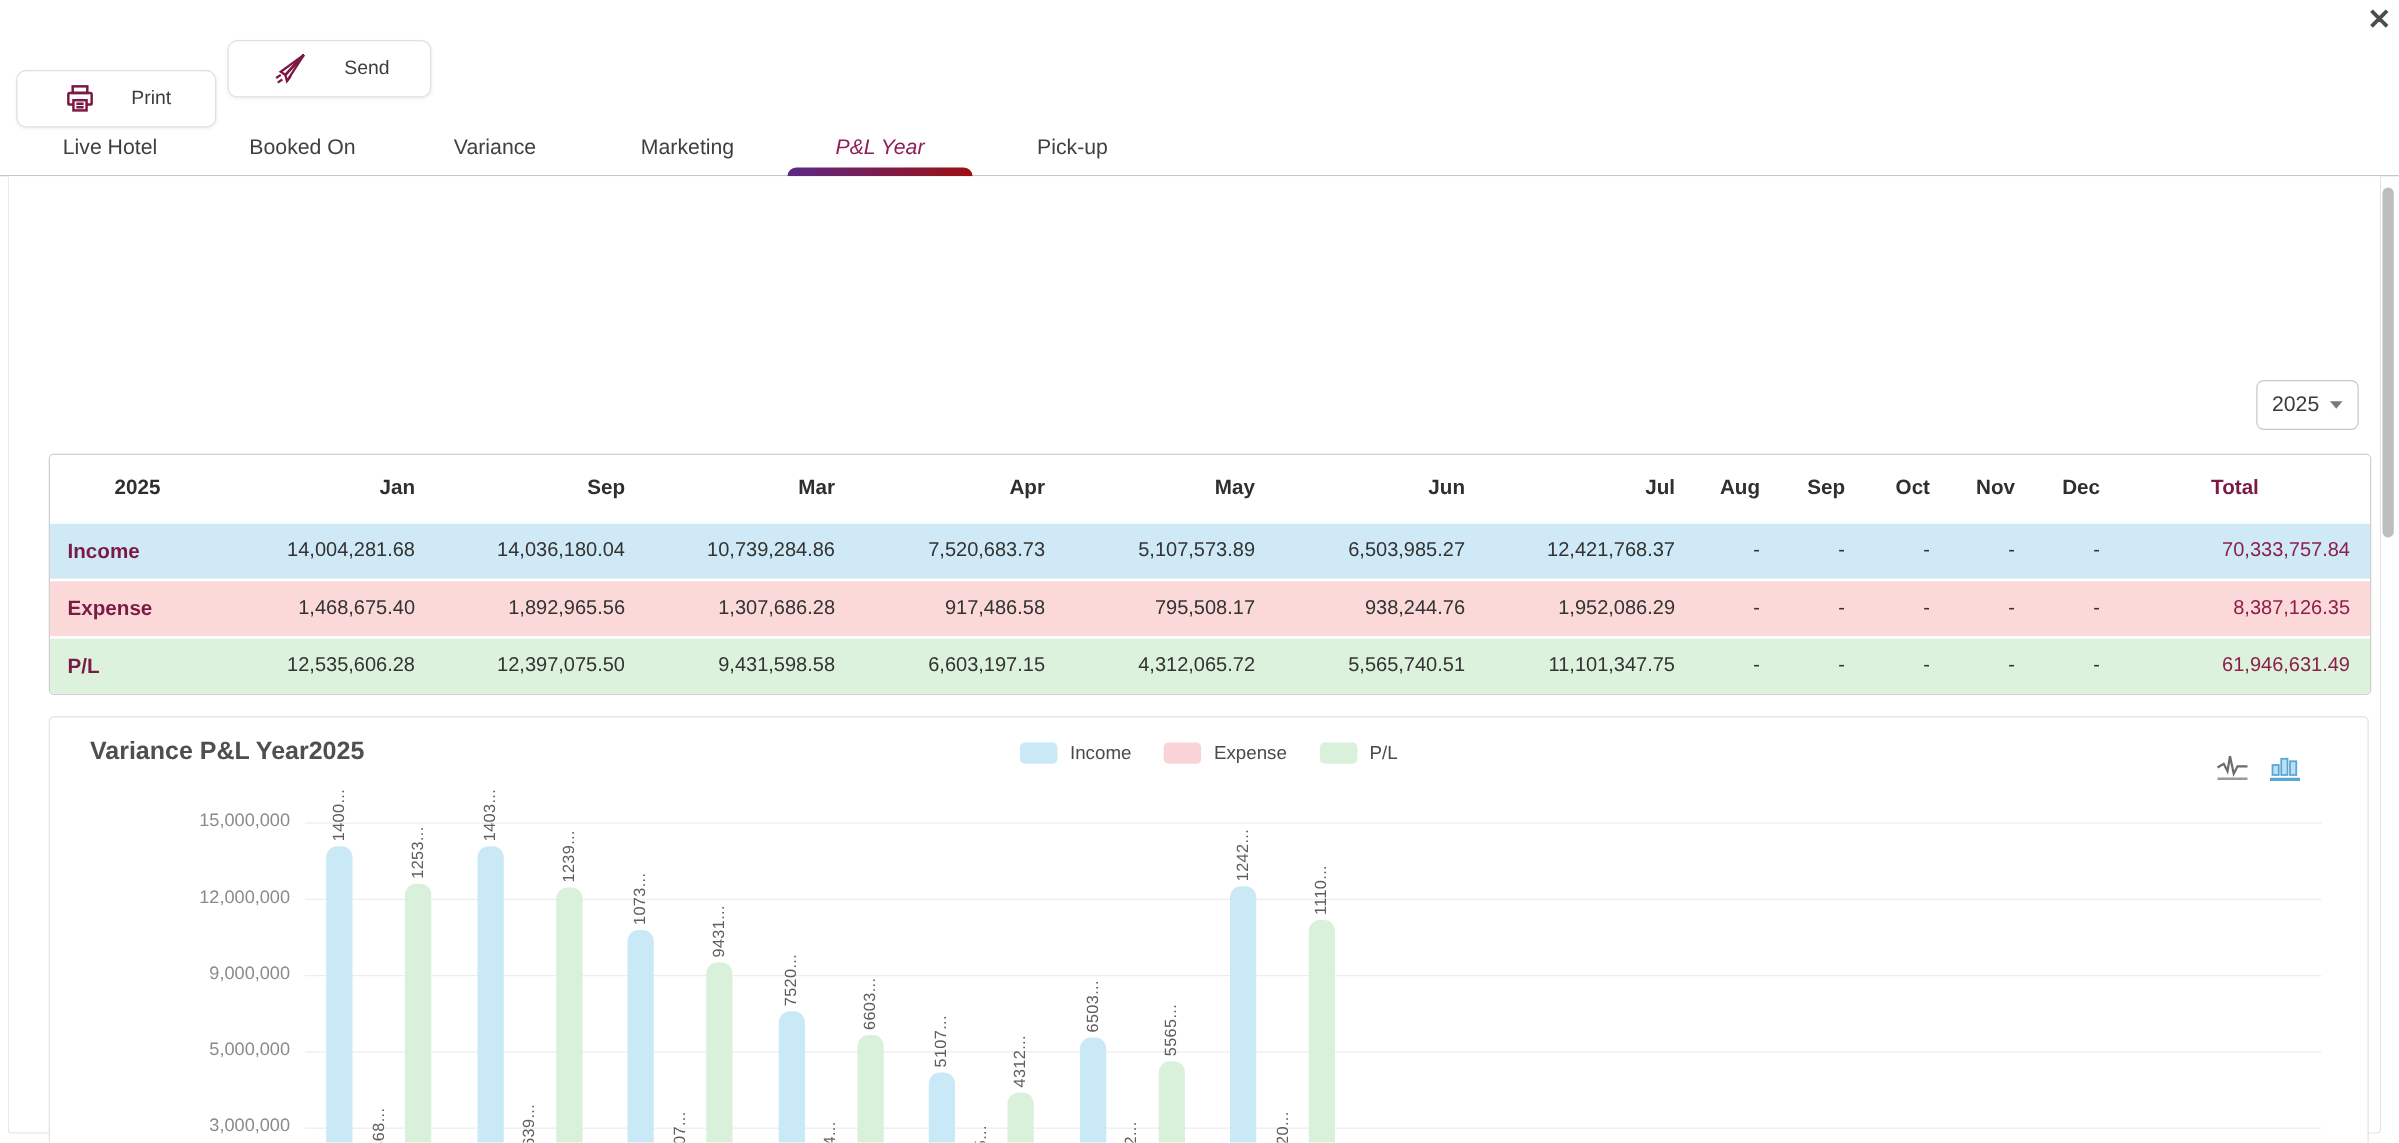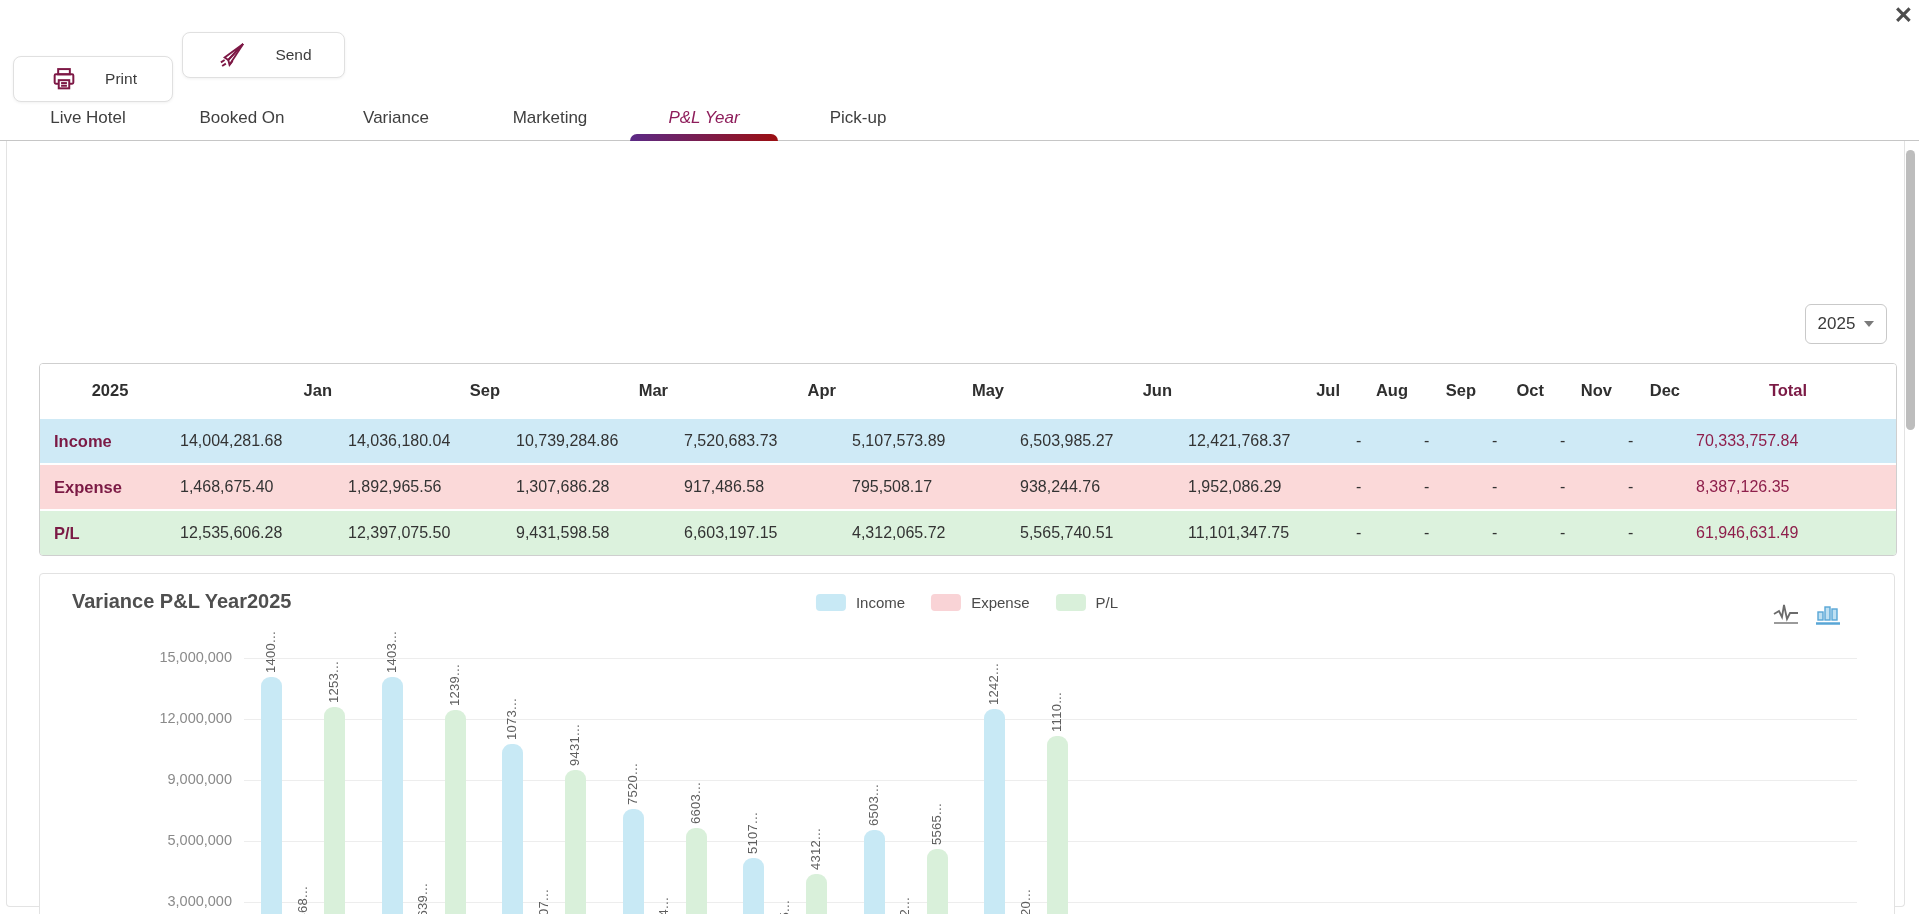--- a/index.html
+++ b/index.html
@@ -44,21 +44,21 @@
     border-right:5px solid transparent; border-top:6px solid #7a7a7a; }
 
   
   #pl-table { position:absolute; left:32px; top:222px; width:1856px;
     border:1px solid #cfcfcf; border-radius:4px; border-spacing:0; table-layout:fixed;
     overflow:hidden; }
   #pl-table th { height:53px; font-size:16.5px; font-weight:bold; color:#2f2f2f;
     text-align:right; padding-right:16px; background:#fff; }
   #pl-table th.year-h { text-align:center; padding-right:0; }
   #pl-table th.total-h { color:#7b1a45;text-align:center; }
-  #pl-table td { height:46px; font-size:16px; color:#333; text-align:left;
+  #pl-table td { height:46px; font-size:16px; color:#333; text-align:right;
     padding-right:16px; border-top:2px solid #fff; }
   #pl-table td.row-label { text-align:left; padding-left:14px; font-weight:bold;
     color:#7b1a45; font-size:16.5px; }
   #pl-table td.total-cell { color:#8e1f4b; }
 
   
   #chart-panel { position:absolute; left:32px; top:432px; width:1856px; height:473px;
     border:1px solid #e2e2e2; border-radius:4px; background:#fff; }
   #chart-title { position:absolute; left:32px; top:16px; font-size:20px; font-weight:bold;
     color:#4f4f4f; }

